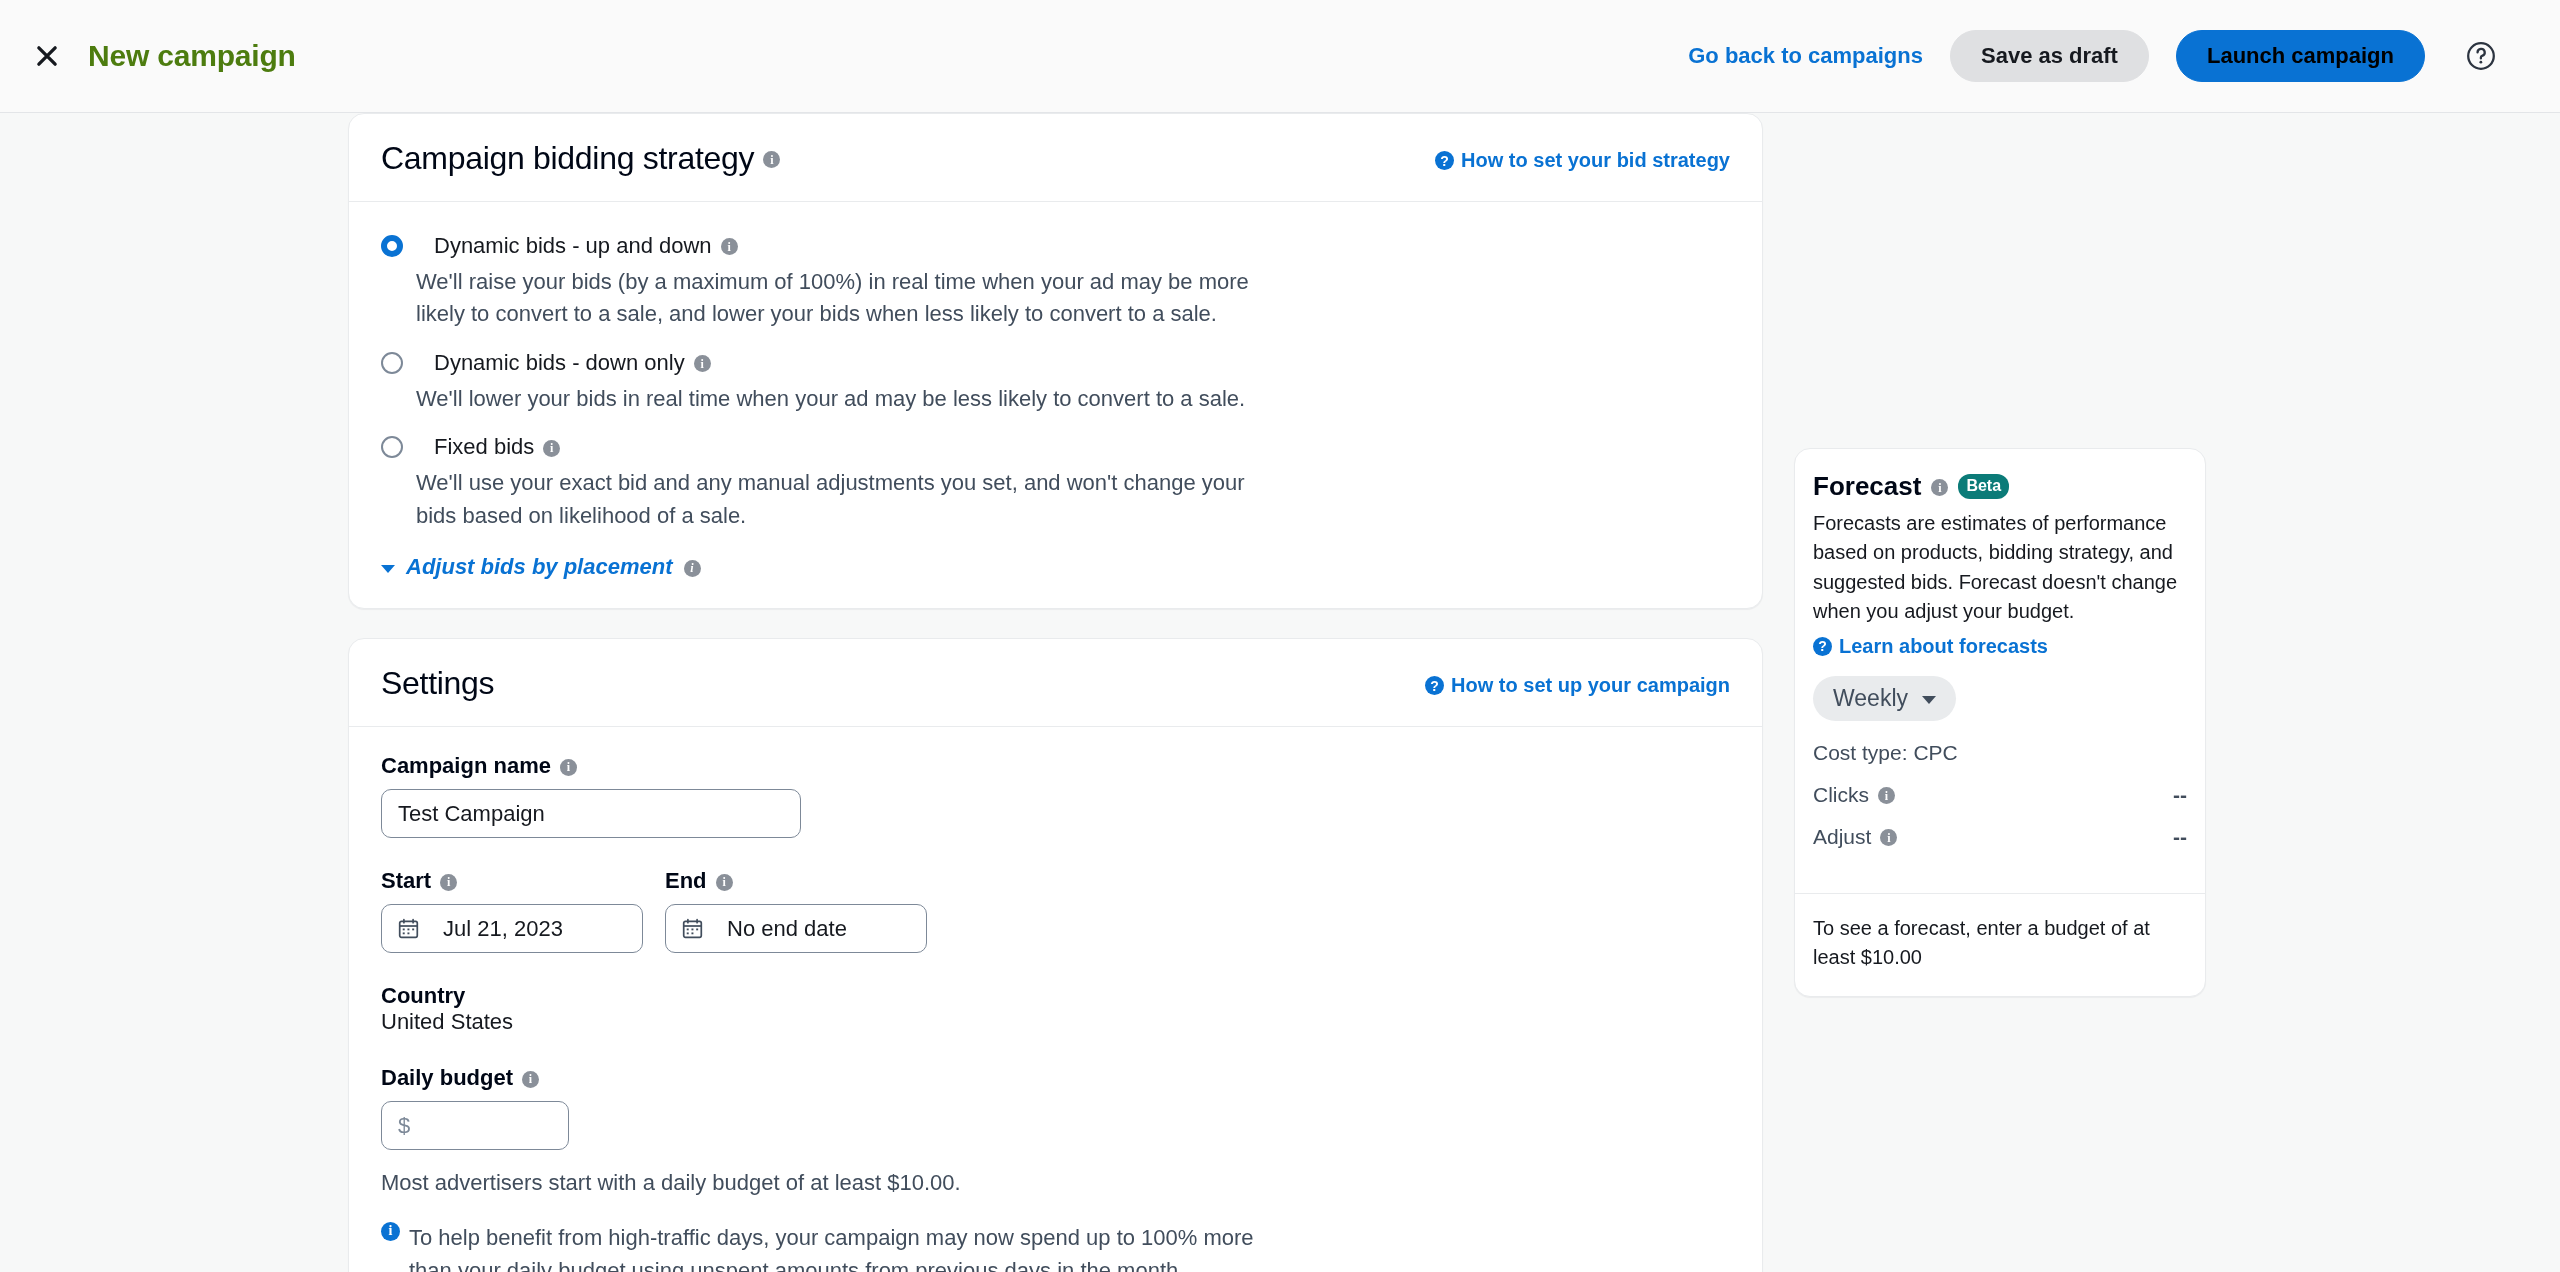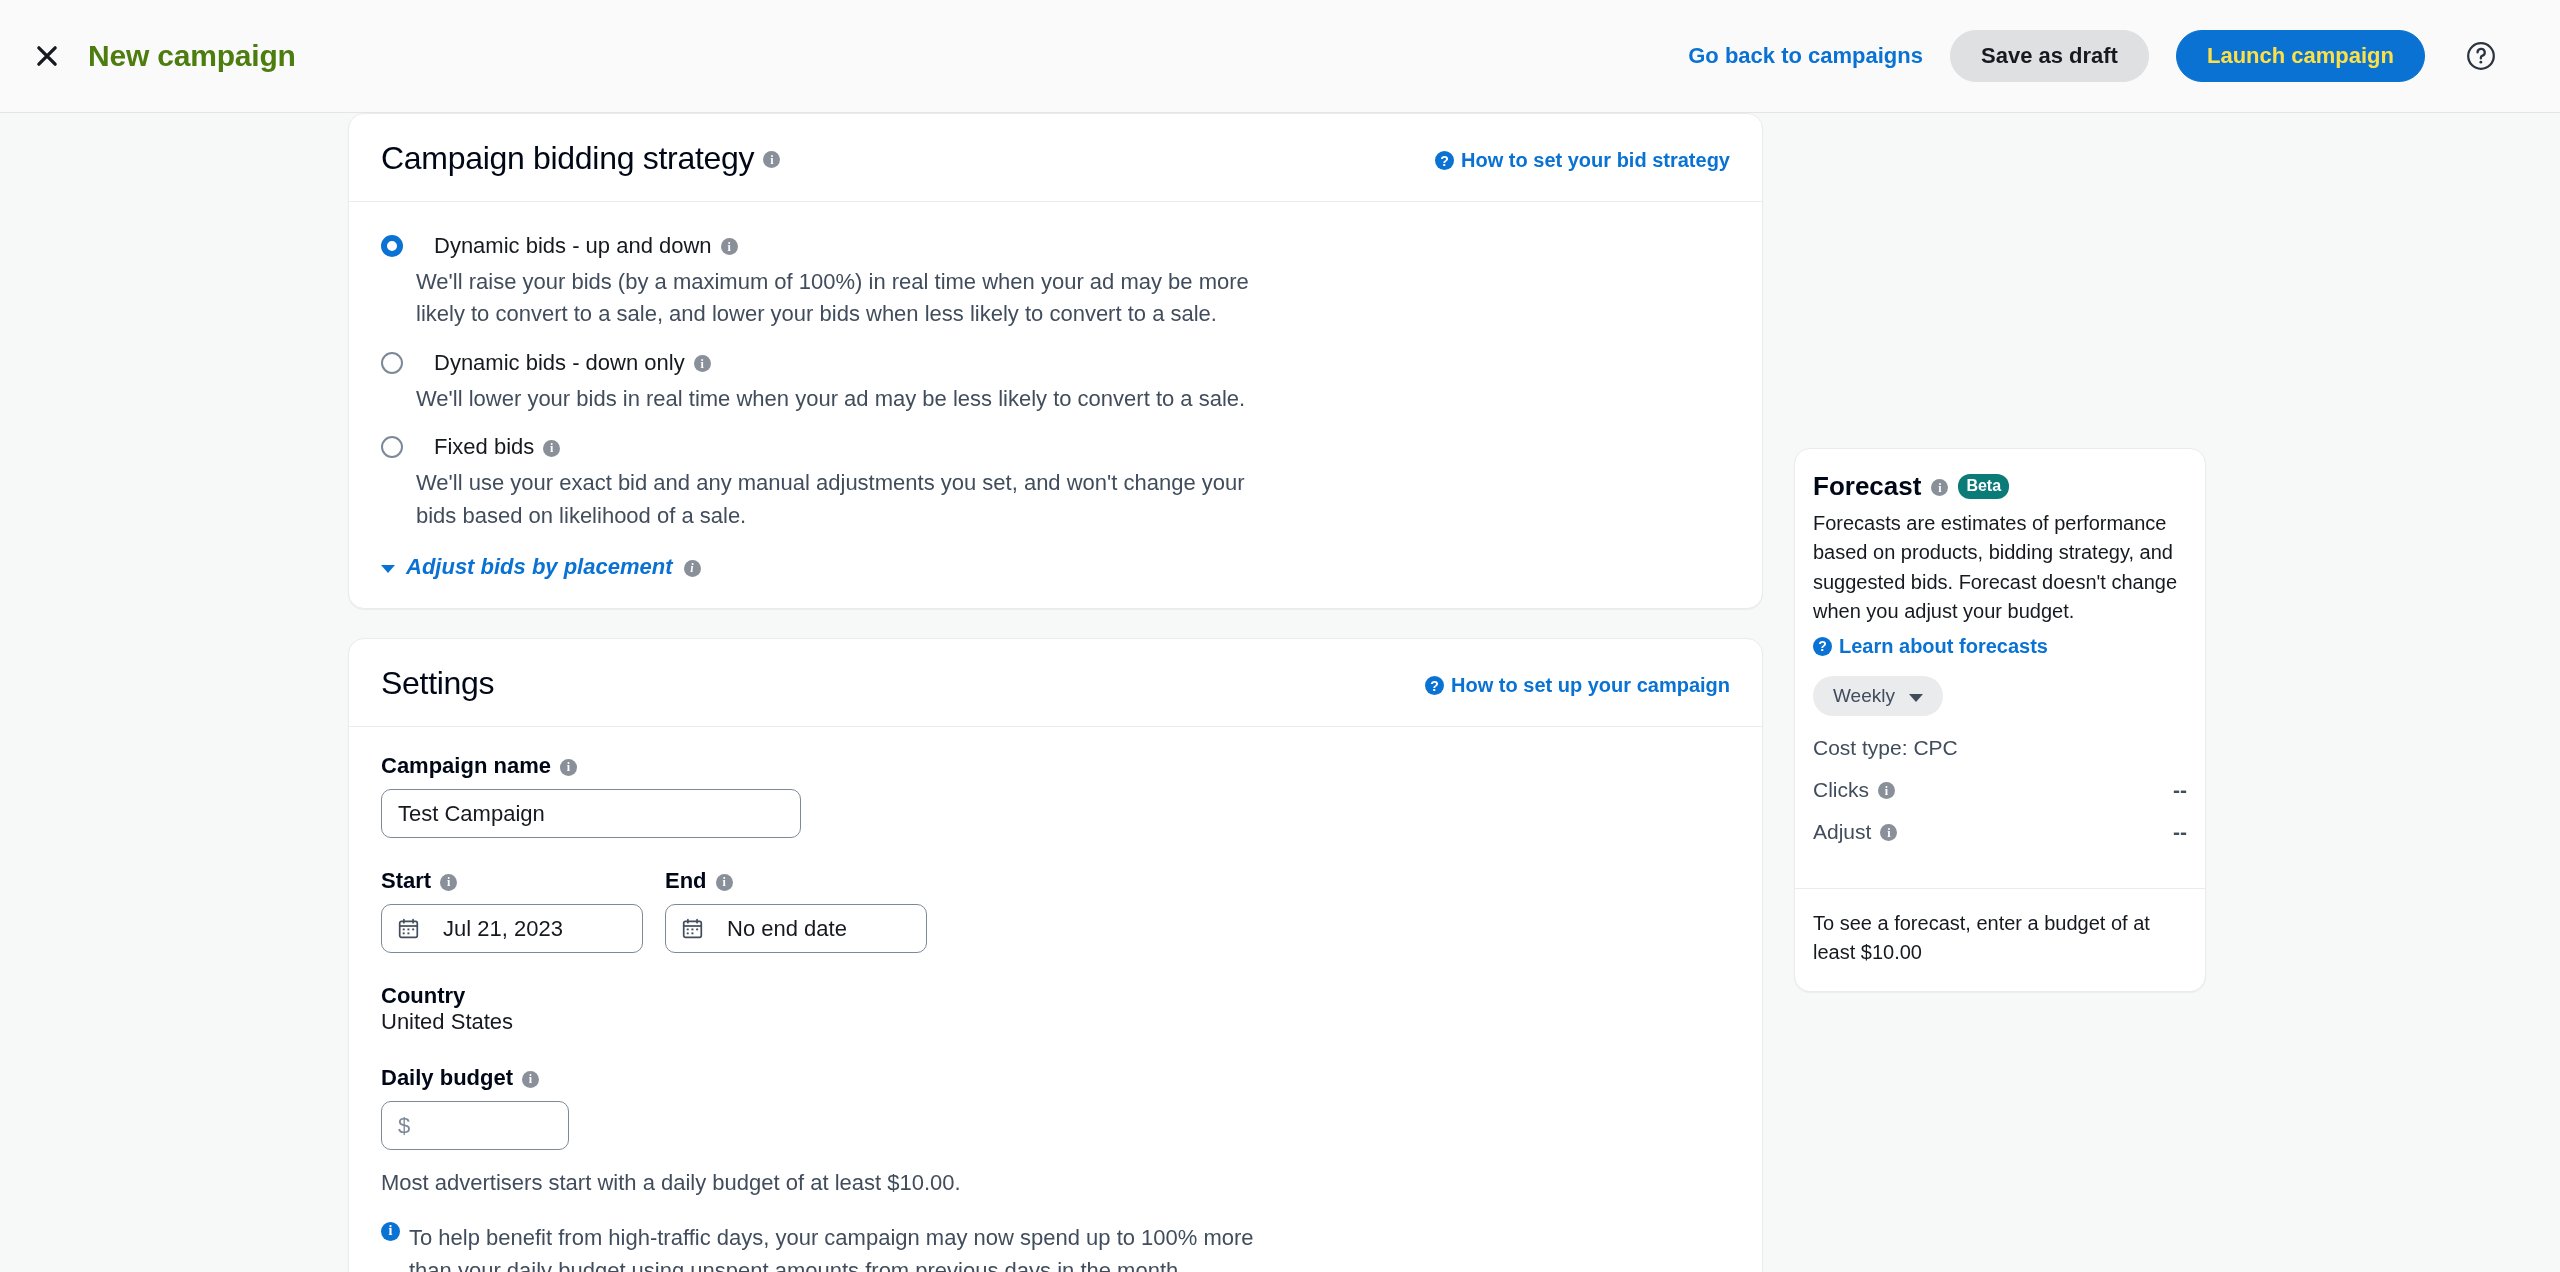--- a/index.html
+++ b/index.html
@@ -60,21 +60,21 @@
     border: 1px solid transparent;
     line-height: 1.2;
   }
   .btn-secondary {
     background: #dfe0e2;
     color: #16191f;
     border-color: #dfe0e2;
   }
   .btn-primary {
     background: #0972d3;
-    color: #fde047;
+    color: #000000;
     border-color: #0972d3;
   }
   .help-circle {
     width: 34px; height: 34px;
     margin-left: 12px;
     display: flex; align-items: center; justify-content: center;
     cursor: pointer;
   }
 
   
@@ -336,21 +336,21 @@
     margin-top: 8px;
     cursor: pointer;
   }
   .pill-select {
     display: inline-flex;
     align-items: center;
     gap: 14px;
     background: #e9ebed;
     border-radius: 30px;
     padding: 9px 20px;
-    font-size: 19px;
+    font-size: 23px;
     color: #414d5c;
     font-weight: 400;
     margin-top: 18px;
     cursor: pointer;
   }
   .chev-sm {
     width: 0; height: 0;
     border-left: 7px solid transparent;
     border-right: 7px solid transparent;
     border-top: 8px solid #414d5c;

